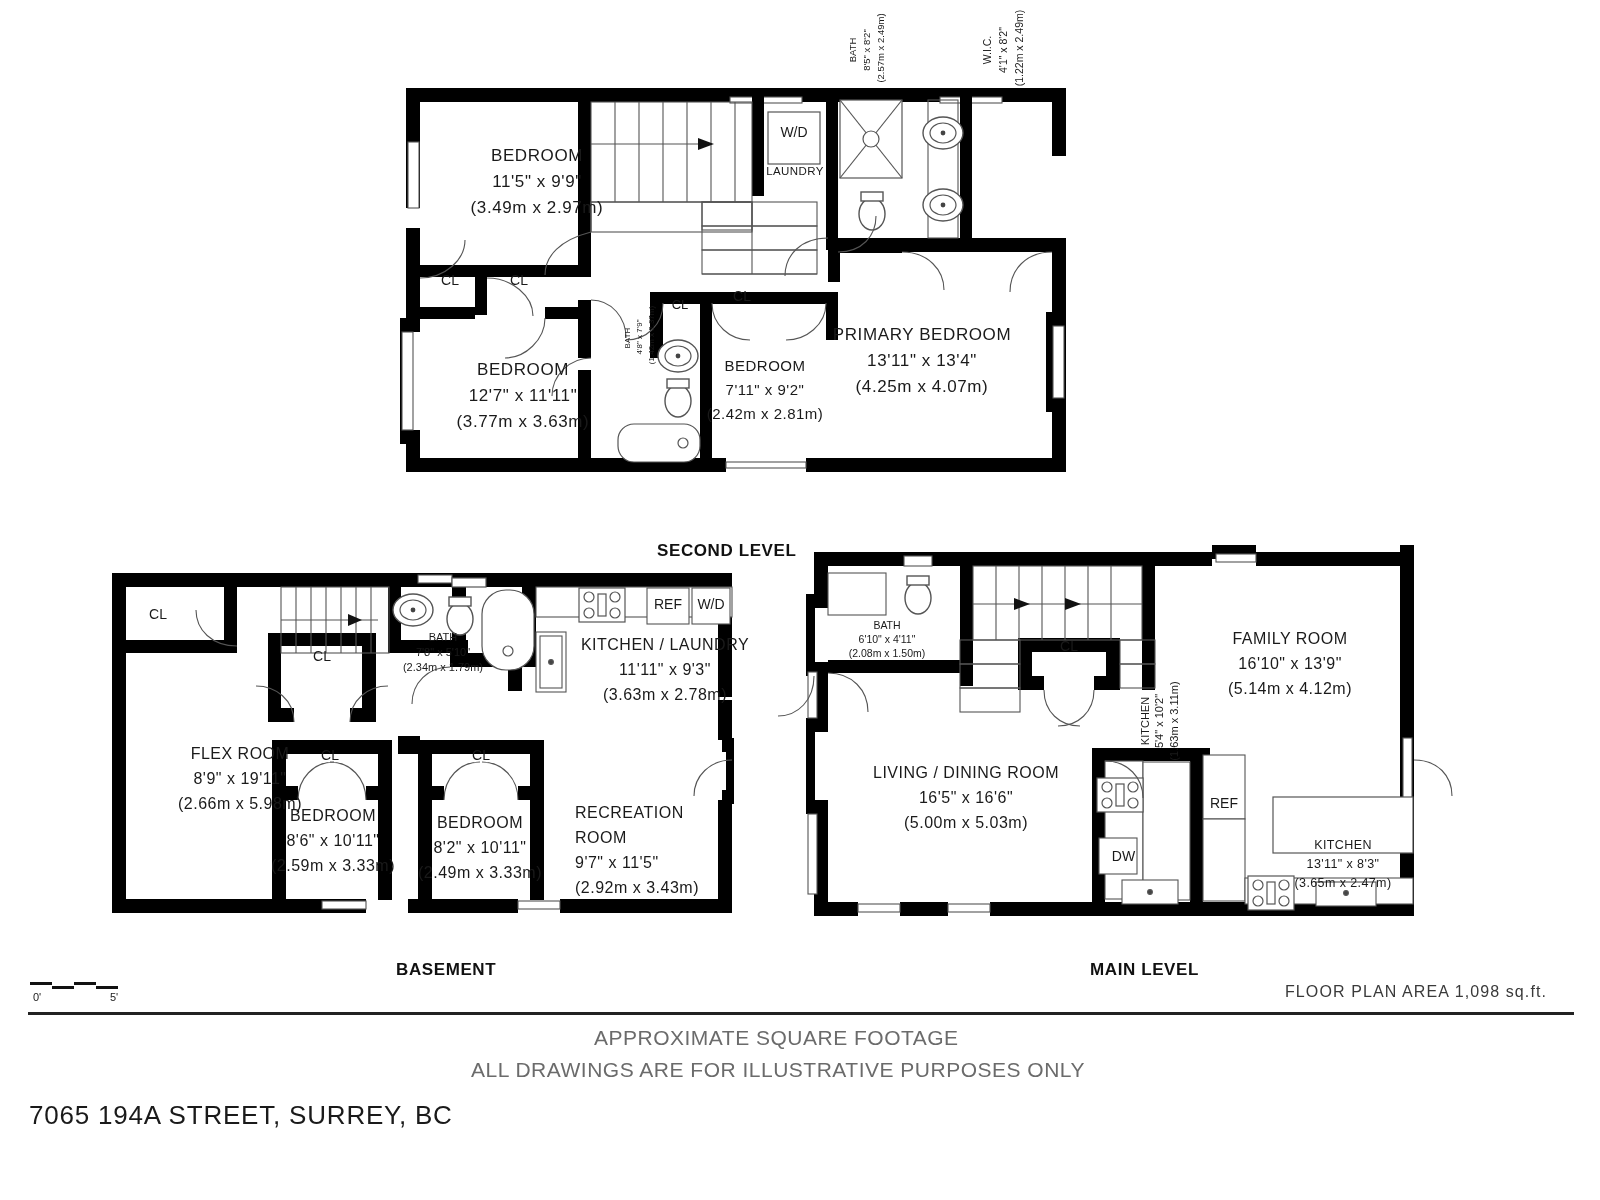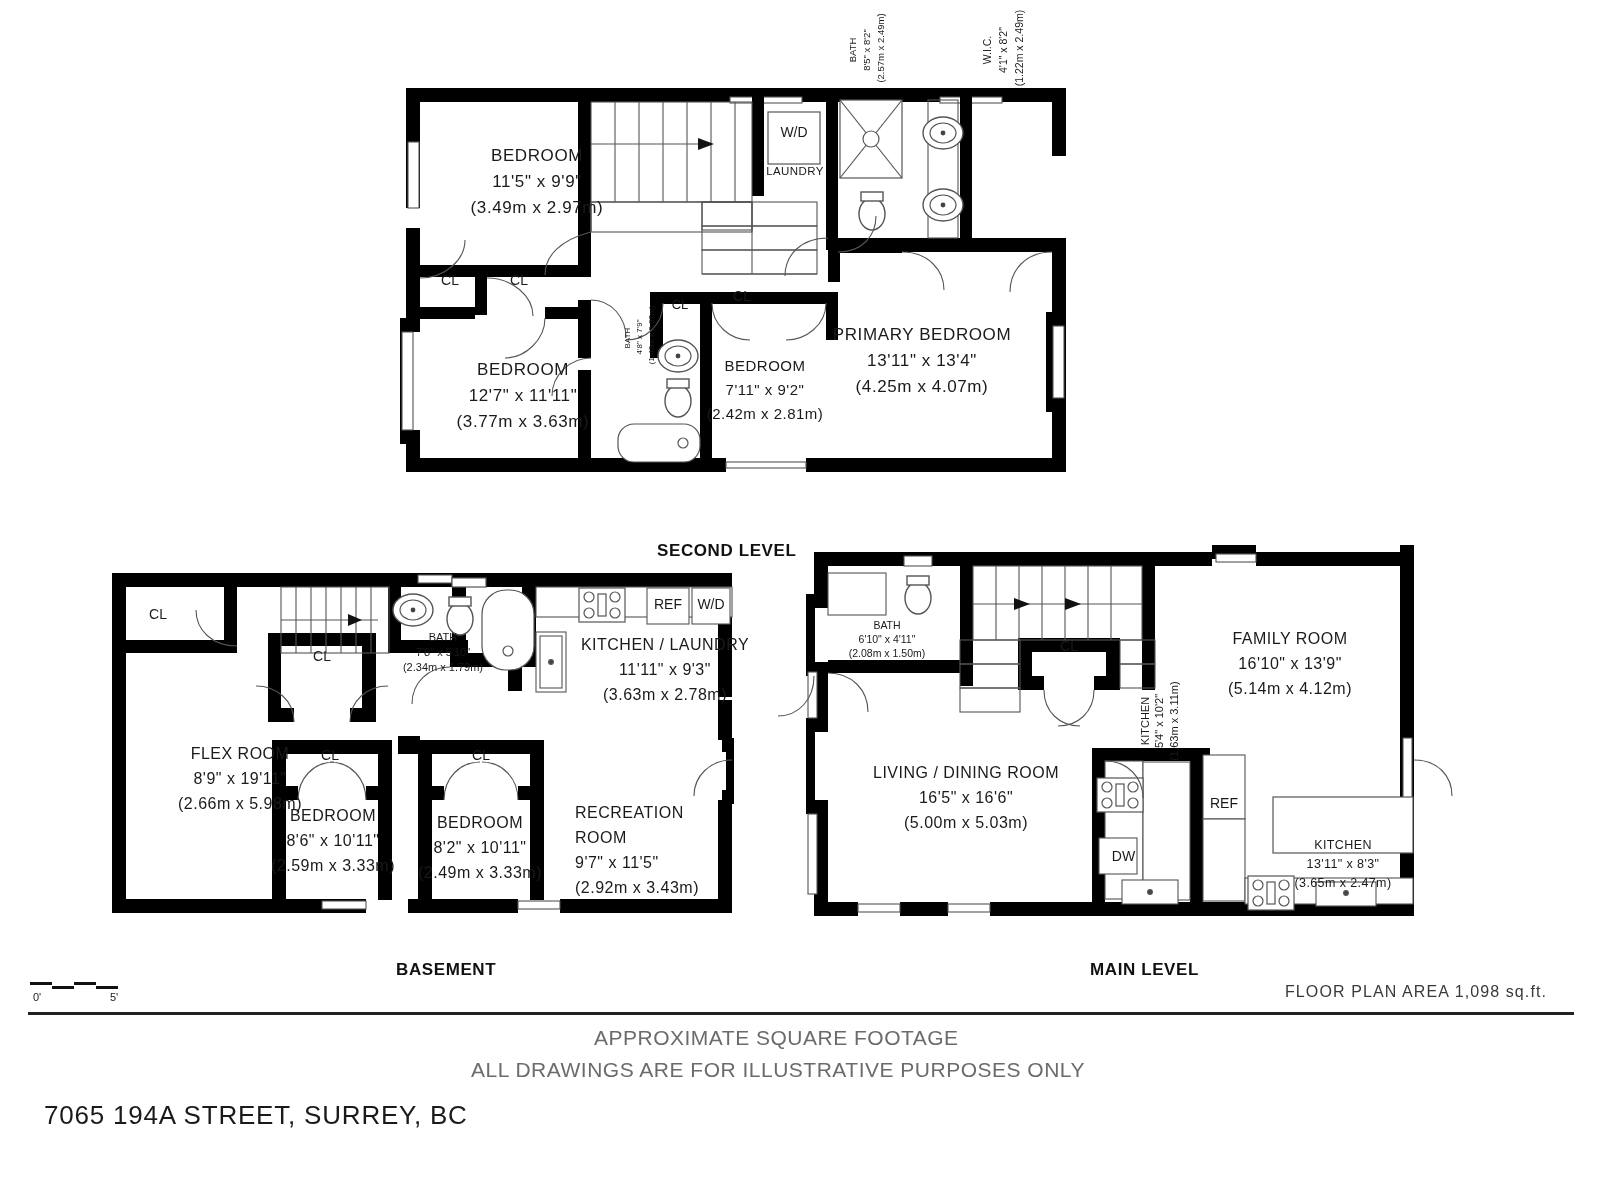--- a/index.html
+++ b/index.html
@@ -601,15 +601,15 @@
   <div class="scale-label" style="left:33px;top:991px;">0'</div>
   <div class="scale-label" style="left:110px;top:991px;">5'</div>
 
   <div class="area-label" style="left:1285px;top:983px;">FLOOR PLAN AREA  1,098 sq.ft.</div>
 
   <div class="hrule" style="left:28px;top:1012px;width:1546px;height:3px;"></div>
 
   <div class="footer-note" style="left:594px;top:1026px;">APPROXIMATE SQUARE FOOTAGE</div>
   <div class="footer-note" style="left:471px;top:1058px;">ALL DRAWINGS ARE FOR ILLUSTRATIVE PURPOSES ONLY</div>
 
-  <div class="address" style="left:44px;top:1100px;text-align:center;">7065 194A STREET, SURREY, BC</div>
+  <div class="address" style="left:29px;top:1100px;text-align:center;">7065 194A STREET, SURREY, BC</div>
 
 </div>
 
 </body></html>

